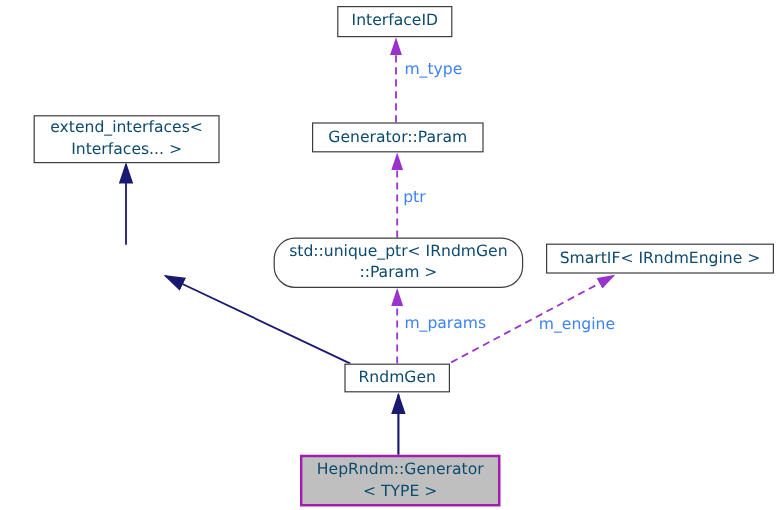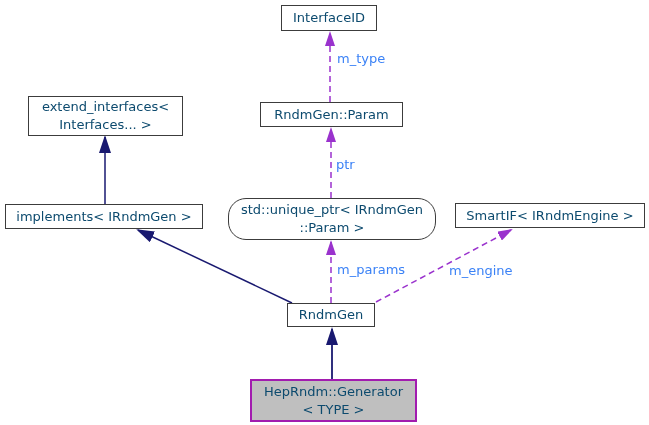--- a/index.html
+++ b/index.html
@@ -62,23 +62,22 @@
     <line x1="105" y1="204" x2="105" y2="137" stroke="#191970" stroke-width="1.5" marker-end="url(#ah-blue)"></line>
     <line x1="292" y1="303" x2="138" y2="230" stroke="#191970" stroke-width="1.5" marker-end="url(#ah-blue)"></line>
     <line x1="332" y1="379" x2="332" y2="329" stroke="#191970" stroke-width="1.8" marker-end="url(#ah-blue)"></line>
   </svg>
 
   <div class="node" style="left:281px; top:5px;  width:96px;  height:26px;">InterfaceID</div>
 
   <div class="node" style="left:28px;  top:96px; width:155px; height:40px;">extend_interfaces&lt;
 Interfaces... &gt;</div>
 
-  <div class="node" style="left:260px; top:102px; width:143px; height:25px;">RndmGen::Param</div>
+  <div class="node" style="left:260px; top:102px; width:143px; height:25px;">Generator::Param</div>
 
-  <div class="node" style="left:5px;   top:204px; width:198px; height:25px;">implements&lt; IRndmGen &gt;</div>
 
   <div class="node" style="left:228px; top:198px; width:208px; height:42px;border-radius:18px;">std::unique_ptr&lt; IRndmGen
 ::Param &gt;</div>
 
   <div class="node" style="left:455px; top:203px; width:190px; height:25px;">SmartIF&lt; IRndmEngine &gt;</div>
 
   <div class="node" style="left:287px; top:303px; width:88px; height:24px;">RndmGen</div>
 
   <div class="node current" style="left:250px; top:379px; width:167px; height:43px;">HepRndm::Generator
 &lt; TYPE &gt;</div>

